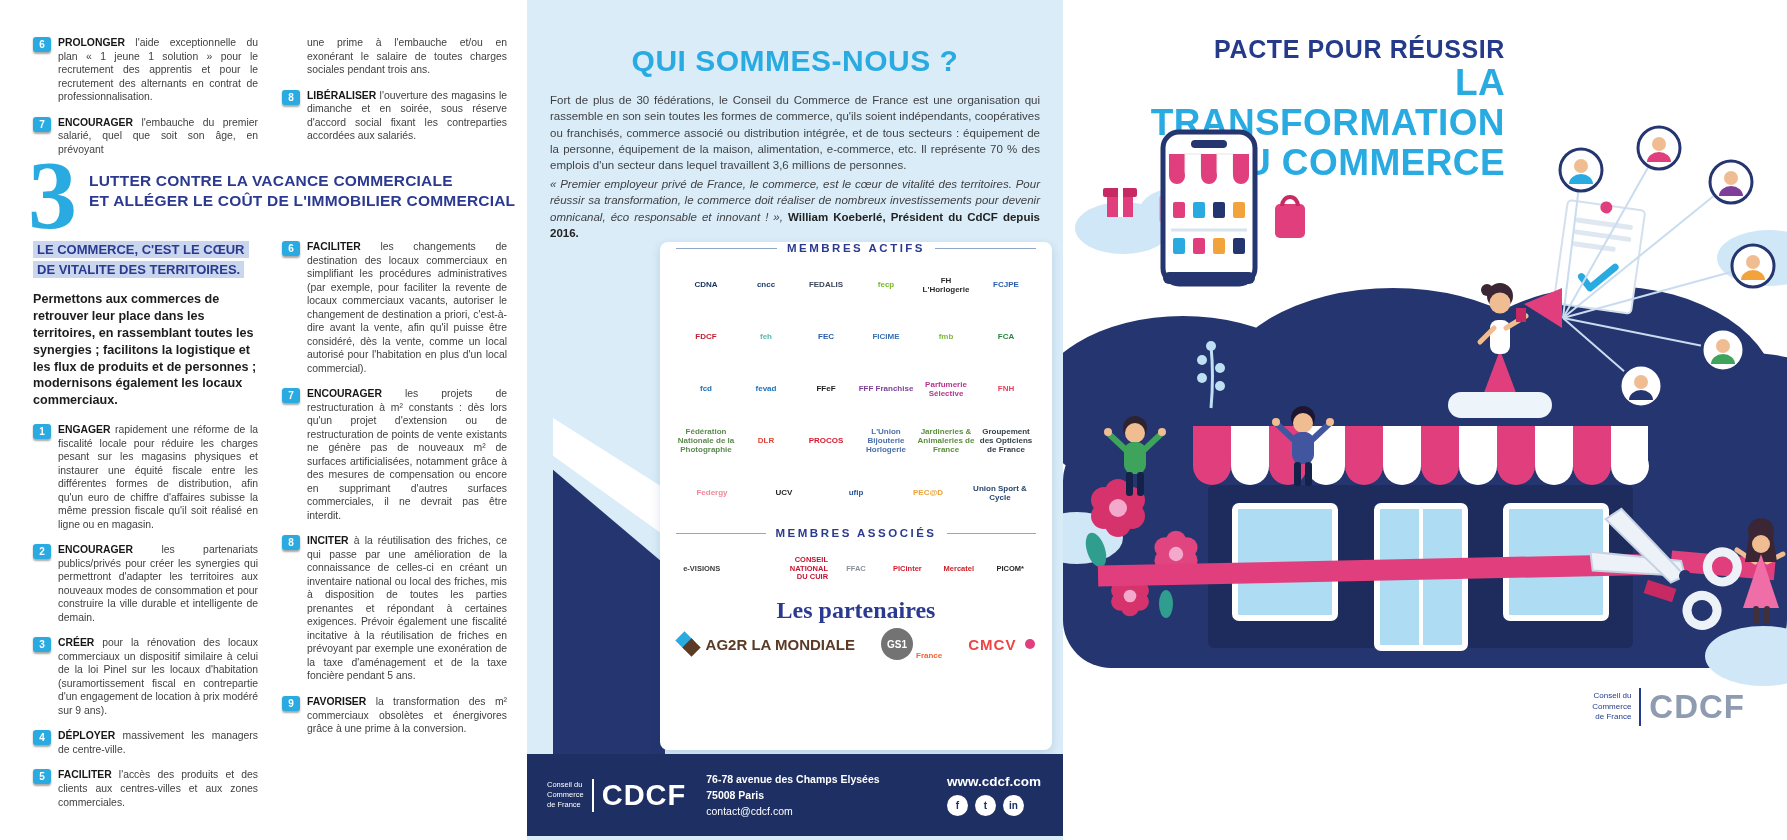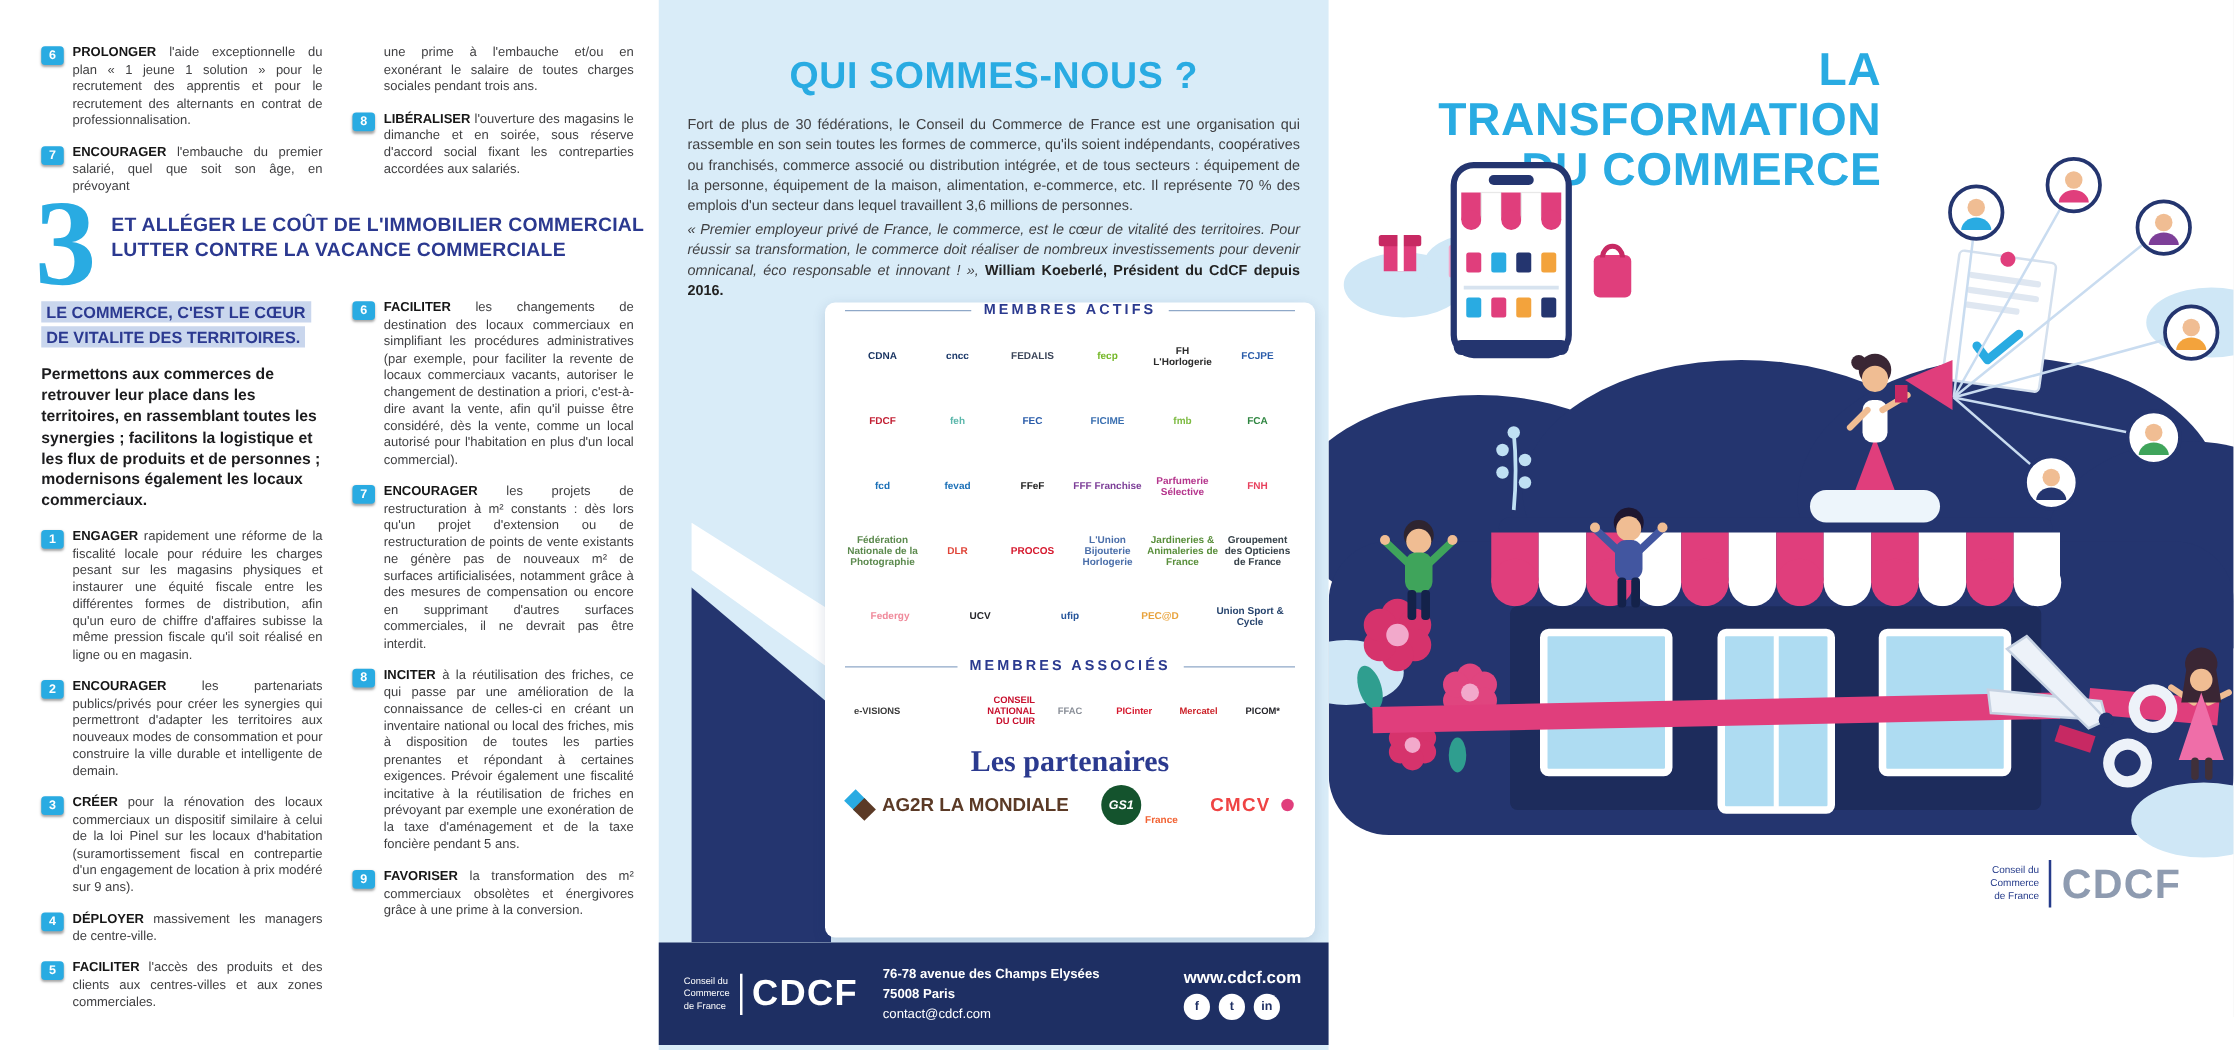--- a/index.html
+++ b/index.html
@@ -47,22 +47,22 @@
   .assoc{margin-top:10px;margin-bottom:2px}
   .assoc .chip{width:47px;height:40px;font-size:7.5px}
   .partners-title{font-family:"Liberation Serif",serif;color:#2b3a8f;font-size:24px;font-weight:bold;
                   text-align:center;margin:8px 0 4px}
   .partners{display:flex;justify-content:center;align-items:center;gap:26px}
   .partner{display:flex;align-items:center;gap:7px}
   .diamond{position:relative;width:22px;height:22px}
   .diamond::before{content:"";position:absolute;left:1px;top:1px;width:13px;height:13px;background:#29abe2;transform:rotate(45deg)}
   .diamond::after{content:"";position:absolute;left:8px;top:8px;width:13px;height:13px;background:#5b3a26;transform:rotate(45deg)}
   .ag2r-label{color:#5b3a26;font-weight:bold;font-size:15px}
-  .gs1{width:32px;height:32px;border-radius:50%;background:#14532d;color:#fff;font-size:10px;font-weight:bold;
-       font-style:italic;display:flex;align-items:center;justify-content:center}
+  .gs1{width:32px;height:32px;border-radius:50%;background:#737373;color:#fff;font-size:10px;font-weight:bold;
+       display:flex;align-items:center;justify-content:center}
   .gs1-sub{color:#f26334;font-size:8px;font-weight:bold;margin-left:-4px;align-self:flex-end}
   .cmcv{font-weight:bold;font-size:15px;color:#ef4444;letter-spacing:1px}
   .cmcv-dot{display:inline-block;width:10px;height:10px;border-radius:50%;background:#e03e7c;margin-left:2px}
   .footer{position:absolute;left:0;top:754px;width:536px;height:82px;background:#1e2f63;color:#fff;
           display:flex;align-items:center;padding:0 20px;box-sizing:border-box;gap:16px}
   .f-logo{display:flex;align-items:center;gap:8px;flex:0 0 auto}
   .f-org{font-size:7.5px;line-height:1.3}
   .f-cdcf{font-size:29px;font-weight:bold;letter-spacing:1px;border-left:2px solid #fff;padding-left:8px}
   .f-addr{font-size:10.5px;line-height:1.55;flex:1;padding-left:4px}
   .f-addr .b{font-weight:bold}
@@ -107,22 +107,22 @@
               <span class="badge">8</span>
               <p><strong>LIBÉRALISER</strong> <span>l'ouverture des magasins le dimanche et en soirée, sous réserve d'accord social fixant les contreparties accordées aux salariés.</span></p>
             </div>
           </div>
       </div>
     </div>
 
     <div class="lp-sec">
       <div class="sec-num">3</div>
       <div class="sec-title">
+        <div>LUTTER CONTRE LA VACANCE COMMERCIALE</div>
         <div>ET ALLÉGER LE COÛT DE L'IMMOBILIER COMMERCIAL</div>
-        <div>LUTTER CONTRE LA VACANCE COMMERCIALE</div>
       </div>
     </div>
 
     <div class="lp-cols">
       <div>
         <p class="hl-wrap"><span class="hl">LE COMMERCE, C'EST LE CŒUR DE VITALITE DES TERRITOIRES.</span></p>
         <p class="intro">Permettons aux commerces de retrouver leur place dans les territoires, en rassemblant toutes les synergies ; facilitons la logistique et les flux de produits et de personnes ; modernisons également les locaux commerciaux.</p>
         <div>
 
         <div class="num-item">
@@ -266,20 +266,21 @@
         <span class="soc">f</span>
             <span class="soc">t</span>
             <span class="soc">in</span>
           </div>
       </div>
     </div>
   </div>
 
   <div class="rp">
     <div class="rp-title">
+      <div class="rp-t1">PACTE POUR RÉUSSIR</div>
       <div class="rp-t2">LA TRANSFORMATION</div>
       <div class="rp-t2">DU COMMERCE</div>
     </div>
 
     <svg class="rp-svg" width="724" height="600" viewBox="0 0 724 600">
 
       <g>
         <ellipse cx="60" cy="120" rx="48" ry="26" fill="#cfe7f6"></ellipse>
         <ellipse cx="118" cy="104" rx="42" ry="25" fill="#cfe7f6"></ellipse>
         <g>

